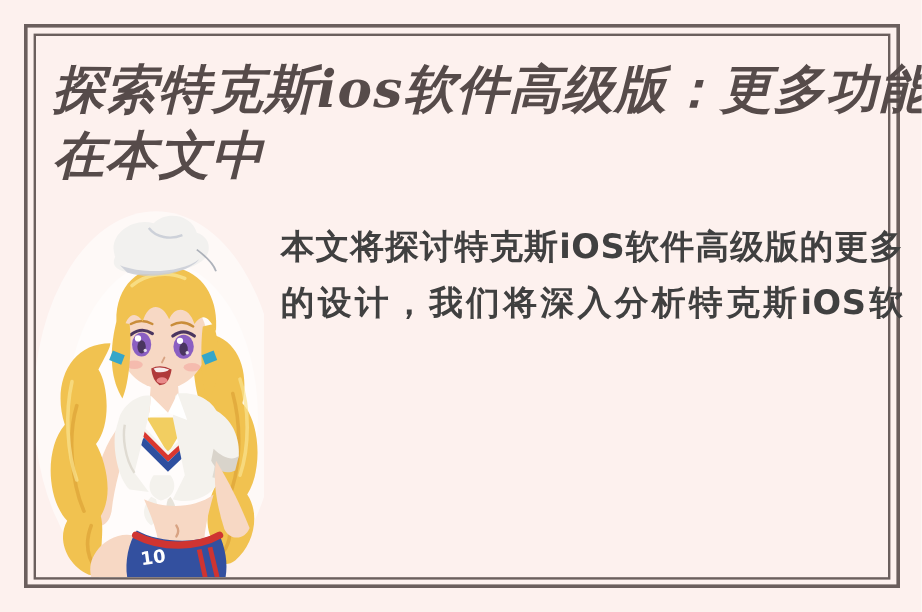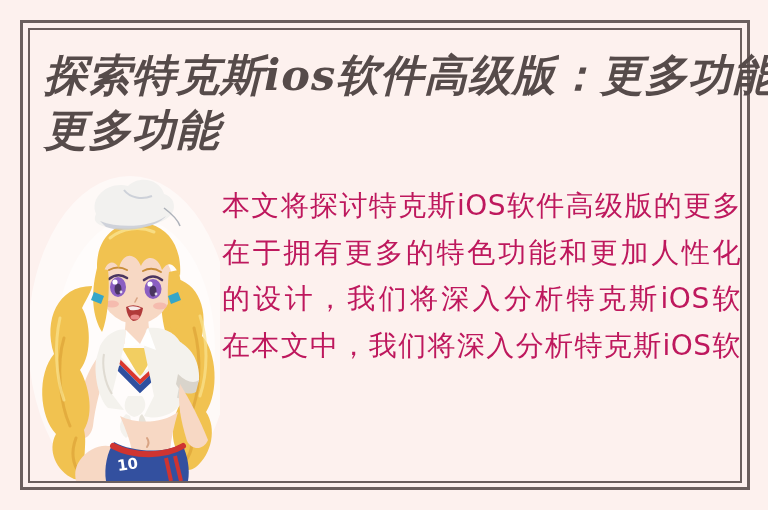--- a/index.html
+++ b/index.html
@@ -23,44 +23,44 @@
     font-size: 43px; line-height: 55px; letter-spacing: 1px;
     color: #564b4a;
   }
   .title-line { display: block; white-space: nowrap; }
   .illustration {
     position: absolute; left: 30px; top: 168px; width: 190px; height: 313px;
     overflow: hidden;
   }
   .illustration svg { display: block; width: 190px; height: 313px; }
   .body-text {
-    position: absolute; left: 222px; top: 183px; width: 519px;
-    color: #be185d;
-    font-size: 28px; font-weight: 400;
+    position: absolute; left: 234px; top: 183px; width: 519px;
+    color: #404040;
+    font-size: 28px; font-weight: 700;
   }
   .body-line {
     height: 46.5px; line-height: 46.5px;
     text-align: justify; text-align-last: justify;
     text-justify: inter-character;
     letter-spacing: 0.5px;
     white-space: nowrap;
     overflow: visible;
   }
 </style>
 </head>
 <body>
 
 <div class="page">
 
   <div class="outer-frame"></div>
   <div class="inner-frame"></div>
 
   <h1 class="title">
     <span class="title-line">探索特克斯ios软件高级版：更多功能、</span>
-    <span class="title-line">更多功能</span>
+    <span class="title-line">在本文中</span>
   </h1>
 
   <div class="illustration">
     <svg viewBox="0 0 190 313" xmlns="http://www.w3.org/2000/svg">
 
       <ellipse cx="100" cy="170" rx="102" ry="162" fill="#ffffff" opacity="0.55"></ellipse>
       <ellipse cx="105" cy="180" rx="80" ry="130" fill="#ffffff" opacity="0.5"></ellipse>
 
       <path d="M74,182 C62,194 54,212 50,230 C46,246 44,260 47,269 C55,273 61,268 63,258 C65,240 71,214 80,196 Z" fill="#f7d8c4"></path>
 
@@ -160,18 +160,16 @@
         <path d="M66,46 C59,28 80,13 98,18 C109,7 130,11 134,26 C147,30 147,45 136,51 C121,61 84,63 70,57 C64,54 64,50 66,46 Z" fill="#f2f1ef"></path>
         <path d="M70,53 C90,61 122,59 136,48 C128,59 96,66 76,59 Z" opacity="0.85" fill="#c9cdd6"></path>
         <path d="M94,22 C100,30 112,32 122,28" fill="none" stroke="#c9cdd6" stroke-width="2" opacity="0.9"></path>
         <path d="M134,40 C142,46 148,52 150,58" fill="none" stroke="#9aa0ab" stroke-width="1.5" opacity="0.8"></path>
       </g>
     </svg>
   </div>
 
   <div class="body-text">
     <div class="body-line">本文将探讨特克斯iOS软件高级版的更多</div>
-    <div class="body-line">在于拥有更多的特色功能和更加人性化</div>
     <div class="body-line">的设计，我们将深入分析特克斯iOS软</div>
-    <div class="body-line">在本文中，我们将深入分析特克斯iOS软</div>
   </div>
 
 </div>
 
 </body></html>

